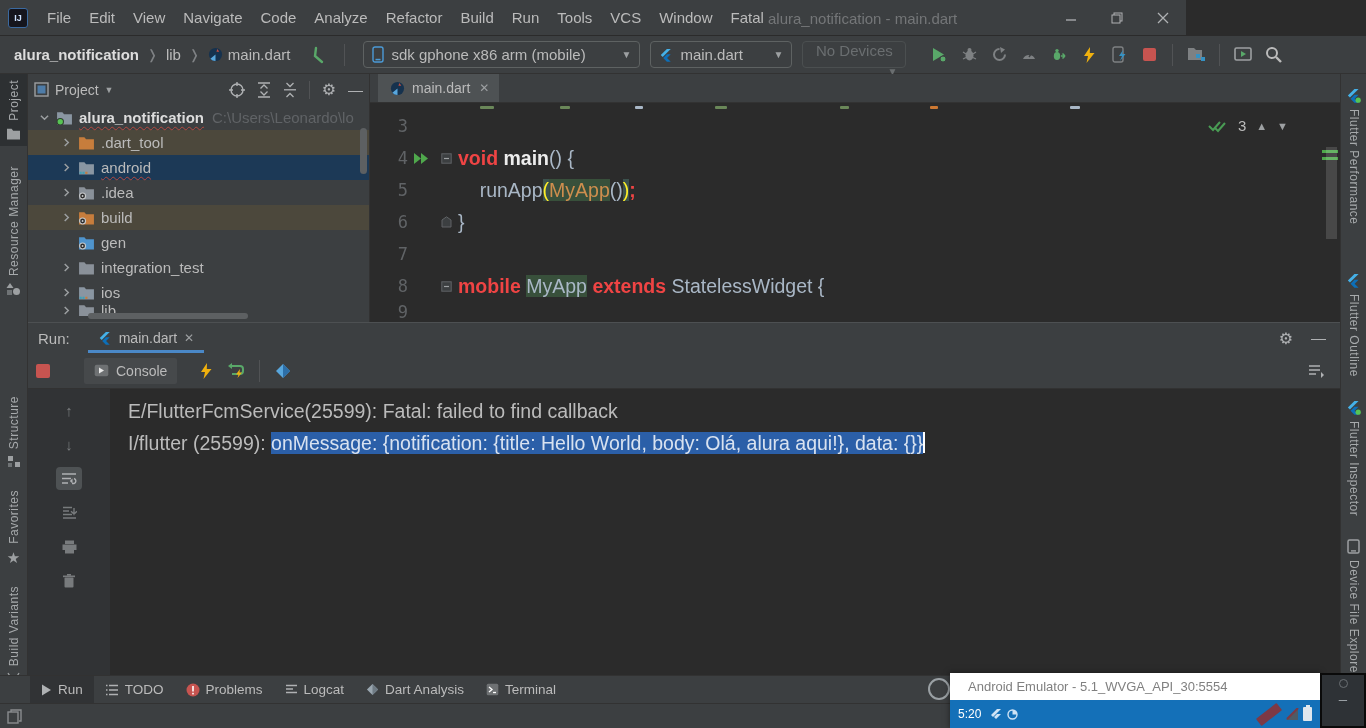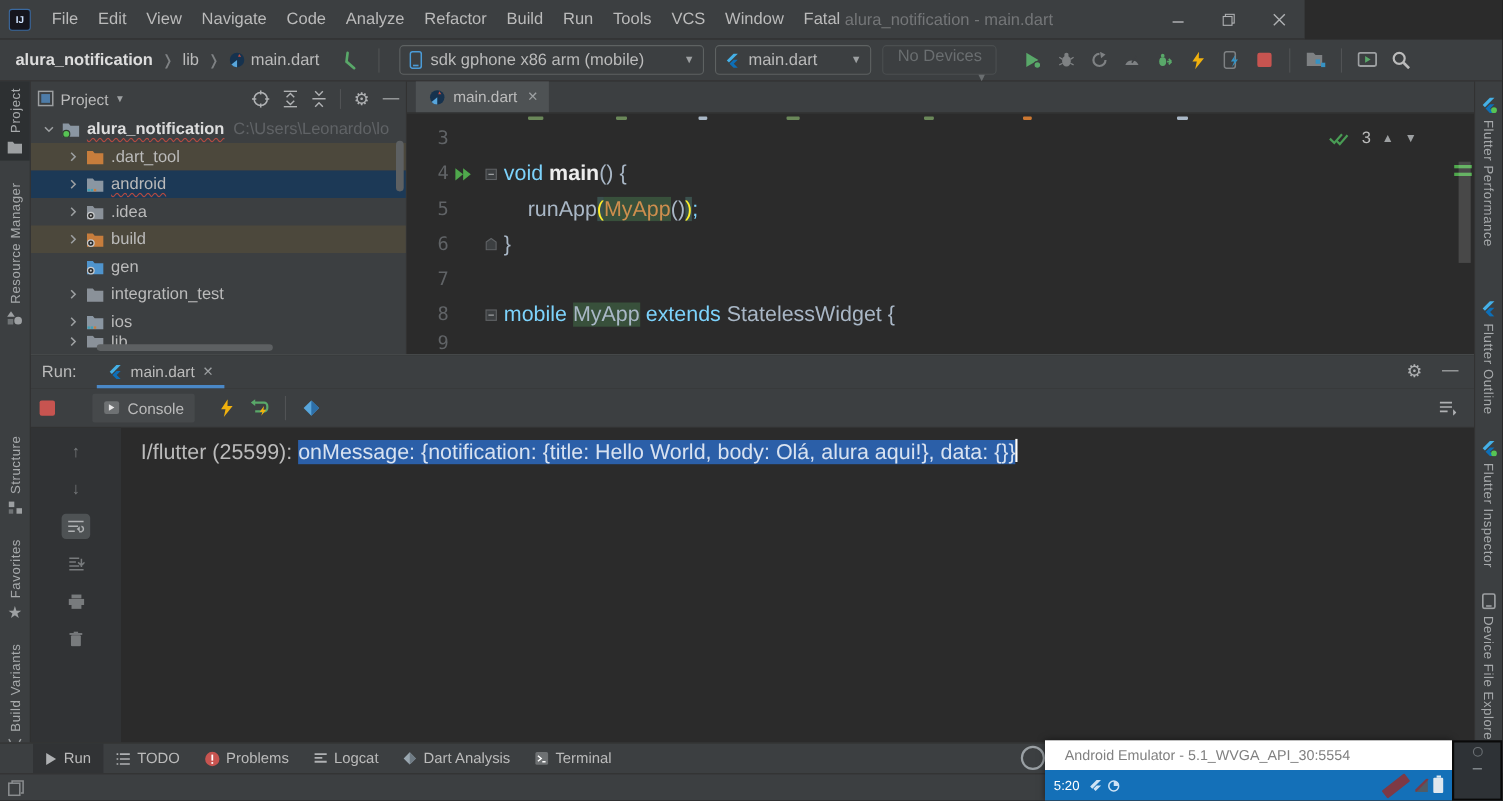--- a/index.html
+++ b/index.html
@@ -60,21 +60,21 @@
   .tab .x{color:#9DA0A2;font-size:12px;margin-left:2px;}
   .edbody{position:relative;height:219px;overflow:hidden;}
   .partial-strip{height:7px;position:relative;}
   .pdash{position:absolute;top:3px;height:3px;border-radius:1px;}
   .eline{height:32px;display:flex;align-items:center;}
   .eline.partial{height:16px;overflow:hidden;align-items:flex-start;}
   .gut-num{width:38px;text-align:right;color:#606366;font-size:17px;flex:none;}
   .gut-mark{width:26px;flex:none;display:flex;justify-content:center;align-items:center;}
   .gut-fold{width:24px;flex:none;display:flex;justify-content:center;align-items:center;color:#606366;font-size:13px;}
   .code{font-size:19.5px;white-space:pre;}
-  .tk-kw{color:#7dd3fc;}
+  .tk-kw{color:#ef4444;font-weight:bold;}
   .tk-pl{color:#A9B7C6;}
   .tk-fn{color:#ECECEC;font-weight:bold;}
   .tk-m{color:#FFEF28;background:#3B514D;}
   .tk-hlo{color:#CE8E4E;background:#38503B;}
   .tk-hlw{color:#A9B7C6;background:#38503B;}
   .inspections{position:absolute;right:52px;top:14px;display:flex;align-items:center;gap:10px;color:#BBBBBB;font-size:15px;}
   .insp-chev{color:#9DA0A2;font-size:11px;}
   .ed-sb{position:absolute;right:3px;top:44px;width:11px;height:92px;background:rgba(255,255,255,.14);}
   .ed-mark{position:absolute;right:2px;width:16px;height:3px;background:#4FA84C;}
 
@@ -712,20 +712,21 @@
         </div>
         <div class="rg-btn">
           <svg width="12" height="14" viewBox="0 0 12 14">
               <rect x="1.5" y="3.5" width="9" height="10" rx="1" fill="#787B7D"></rect>
               <rect x="0" y="1.5" width="12" height="1.7" fill="#787B7D"></rect>
               <rect x="4" y="0" width="4" height="1.7" fill="#787B7D"></rect>
             </svg>
         </div>
       </div>
       <div class="console mono" id="console-out">
+          <div class="cline"><span>E/FlutterFcmService(25599): Fatal: failed to find callback</span></div>
           <div class="cline"><span>I/flutter (25599): </span><span class="sel-span">onMessage: {notification: {title: Hello World, body: Olá, alura aqui!}, data: {}}</span><span class="caret"></span></div>
         </div>
     </div>
   </div>
 
   <div class="toolwin-bar" id="twbar">
       <div style="width: 30px;"></div>
       <div class="twb-item active">
         <span style="display:flex;">
           <svg width="11" height="12" viewBox="0 0 11 12">

